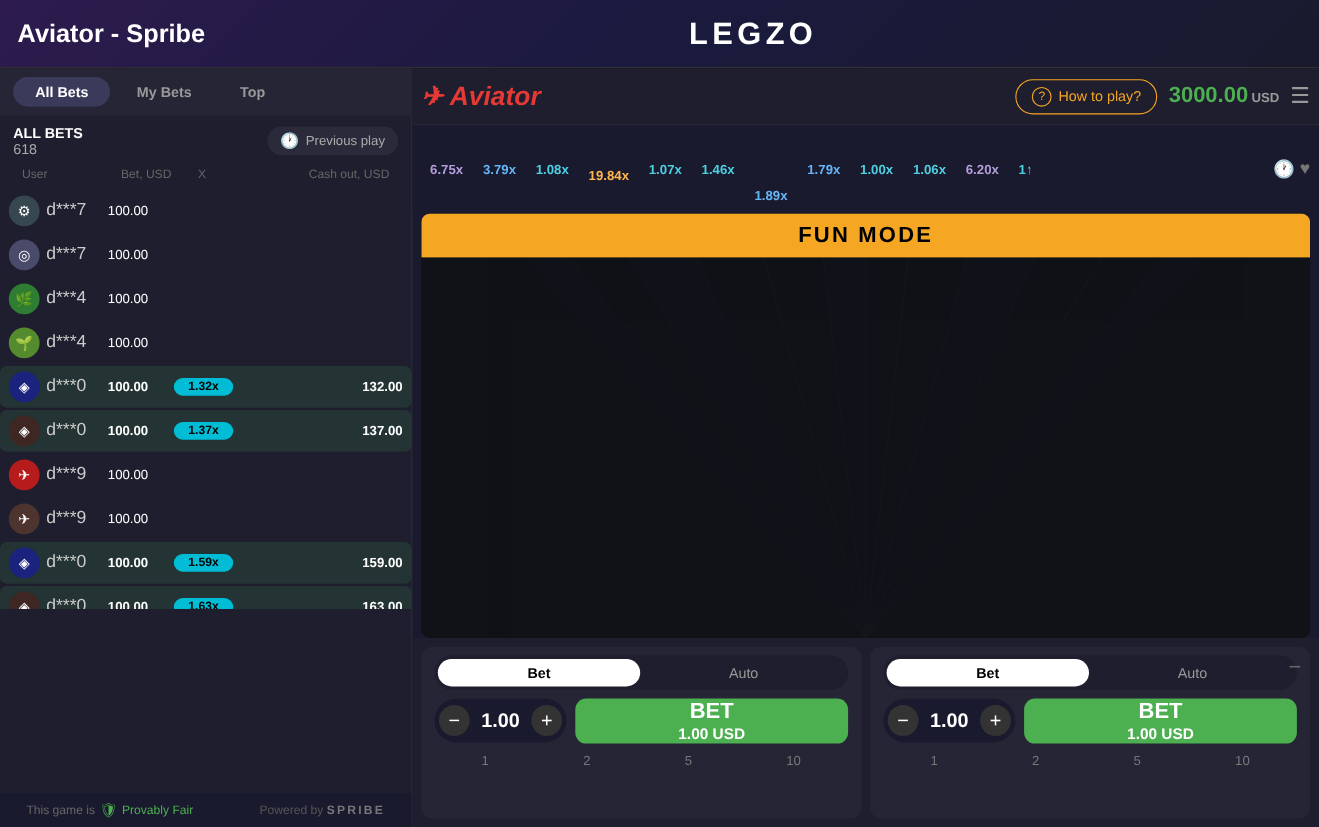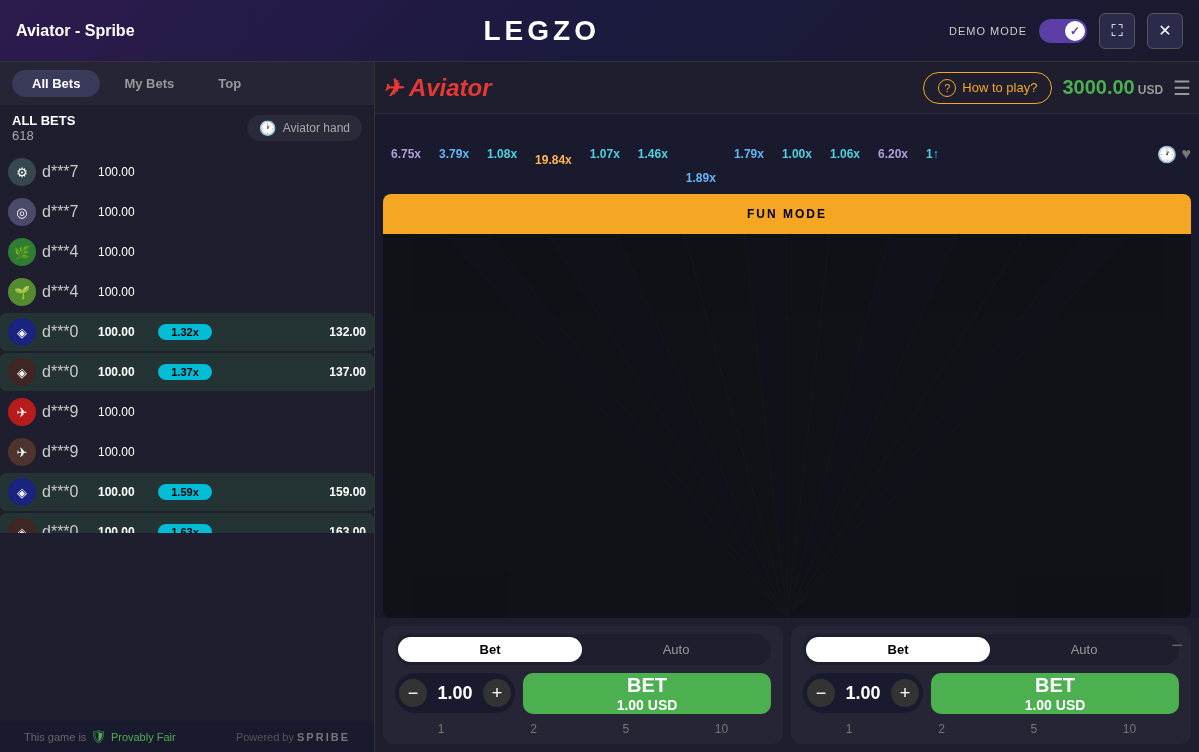--- a/index.html
+++ b/index.html
@@ -15,21 +15,21 @@
     
     .title-bar {
       background: linear-gradient(135deg, #2d1b4e 0%, #1a1a3e 50%, #1a1a2e 100%);
       height: 62px;
       display: flex;
       align-items: center;
       padding: 0 16px;
       border-bottom: 1px solid #333;
     }
     .title-bar-left {
-      font-size: 16px;
+      font-size: 23px;
       font-weight: bold;
       color: #fff;
     }
     .title-bar-center {
       flex: 1;
       display: flex;
       justify-content: center;
     }
     .logo-text {
       font-size: 28px;
@@ -340,21 +340,21 @@
     .fun-mode-banner {
       position: absolute;
       top: 0;
       left: 0;
       right: 0;
       height: 40px;
       background: #f5a623;
       display: flex;
       align-items: center;
       justify-content: center;
-      font-size: 12px;
+      font-size: 20px;
       font-weight: bold;
       color: #000;
       letter-spacing: 2px;
       z-index: 10;
     }
     .rays-bg {
       position: absolute;
       top: 0;
       left: 0;
       right: 0;
@@ -364,21 +364,21 @@
       justify-content: center;
     }
     .rays-bg svg {
       width: 100%;
       height: 100%;
       opacity: 0.15;
     }
 
     
     .betting-area {
-      height: 134px;
+      height: 172px;
       background: #1e1e2e;
       display: flex;
       gap: 8px;
       padding: 8px;
     }
     .bet-panel {
       flex: 1;
       background: #252535;
       border-radius: 10px;
       padding: 8px 12px;
@@ -518,52 +518,50 @@
 </head>
 <body>
 
 <div class="title-bar">
   <div class="title-bar-left">Aviator - Spribe</div>
   <div class="title-bar-center">
     <div class="logo-text">
       <span>LEGZO</span>
     </div>
   </div>
-  <div class="title-bar-right">
-    <span class="demo-mode-label">DEMO MODE</span>
-    <div class="toggle-switch">
-      <div class="toggle-knob"></div>
-    </div>
-    <div class="icon-btn">⛶</div>
-    <div class="icon-btn">✕</div>
-  </div>
 </div>
 
 <div class="game-wrapper">
 
   <div class="left-panel">
 
     <div class="tabs-bar">
       <button class="tab-btn active">All Bets</button>
       <button class="tab-btn inactive">My Bets</button>
       <button class="tab-btn inactive">Top</button>
     </div>
 
     <div class="bets-section">
       <div class="bets-header">
         <div>
           <div class="bets-title">ALL BETS</div>
           <div class="bets-count">618</div>
         </div>
         <button class="prev-hand-btn">
           <span class="clock-icon">🕐</span>
-          <span>Aviator hand</span>
+          <span>Previous play</span>
         </button>
       </div>
 
+      <div class="bets-table-header">
+        <span class="col-user">User</span>
+        <span class="col-bet">Bet, USD</span>
+        <span class="col-x">X</span>
+        <span class="col-cashout">Cash out, USD</span>
+      </div>
     </div>
 
     <div class="bets-list" id="bets-list-container">
     <div class="bet-row">
     <div class="avatar" style="background:#37474f;">
       <span style="font-size:13px;">⚙</span>
     </div>
     <span class="username">d***7</span>
     <span class="bet-amount">100.00</span>
     <span class="empty-mult"></span>

